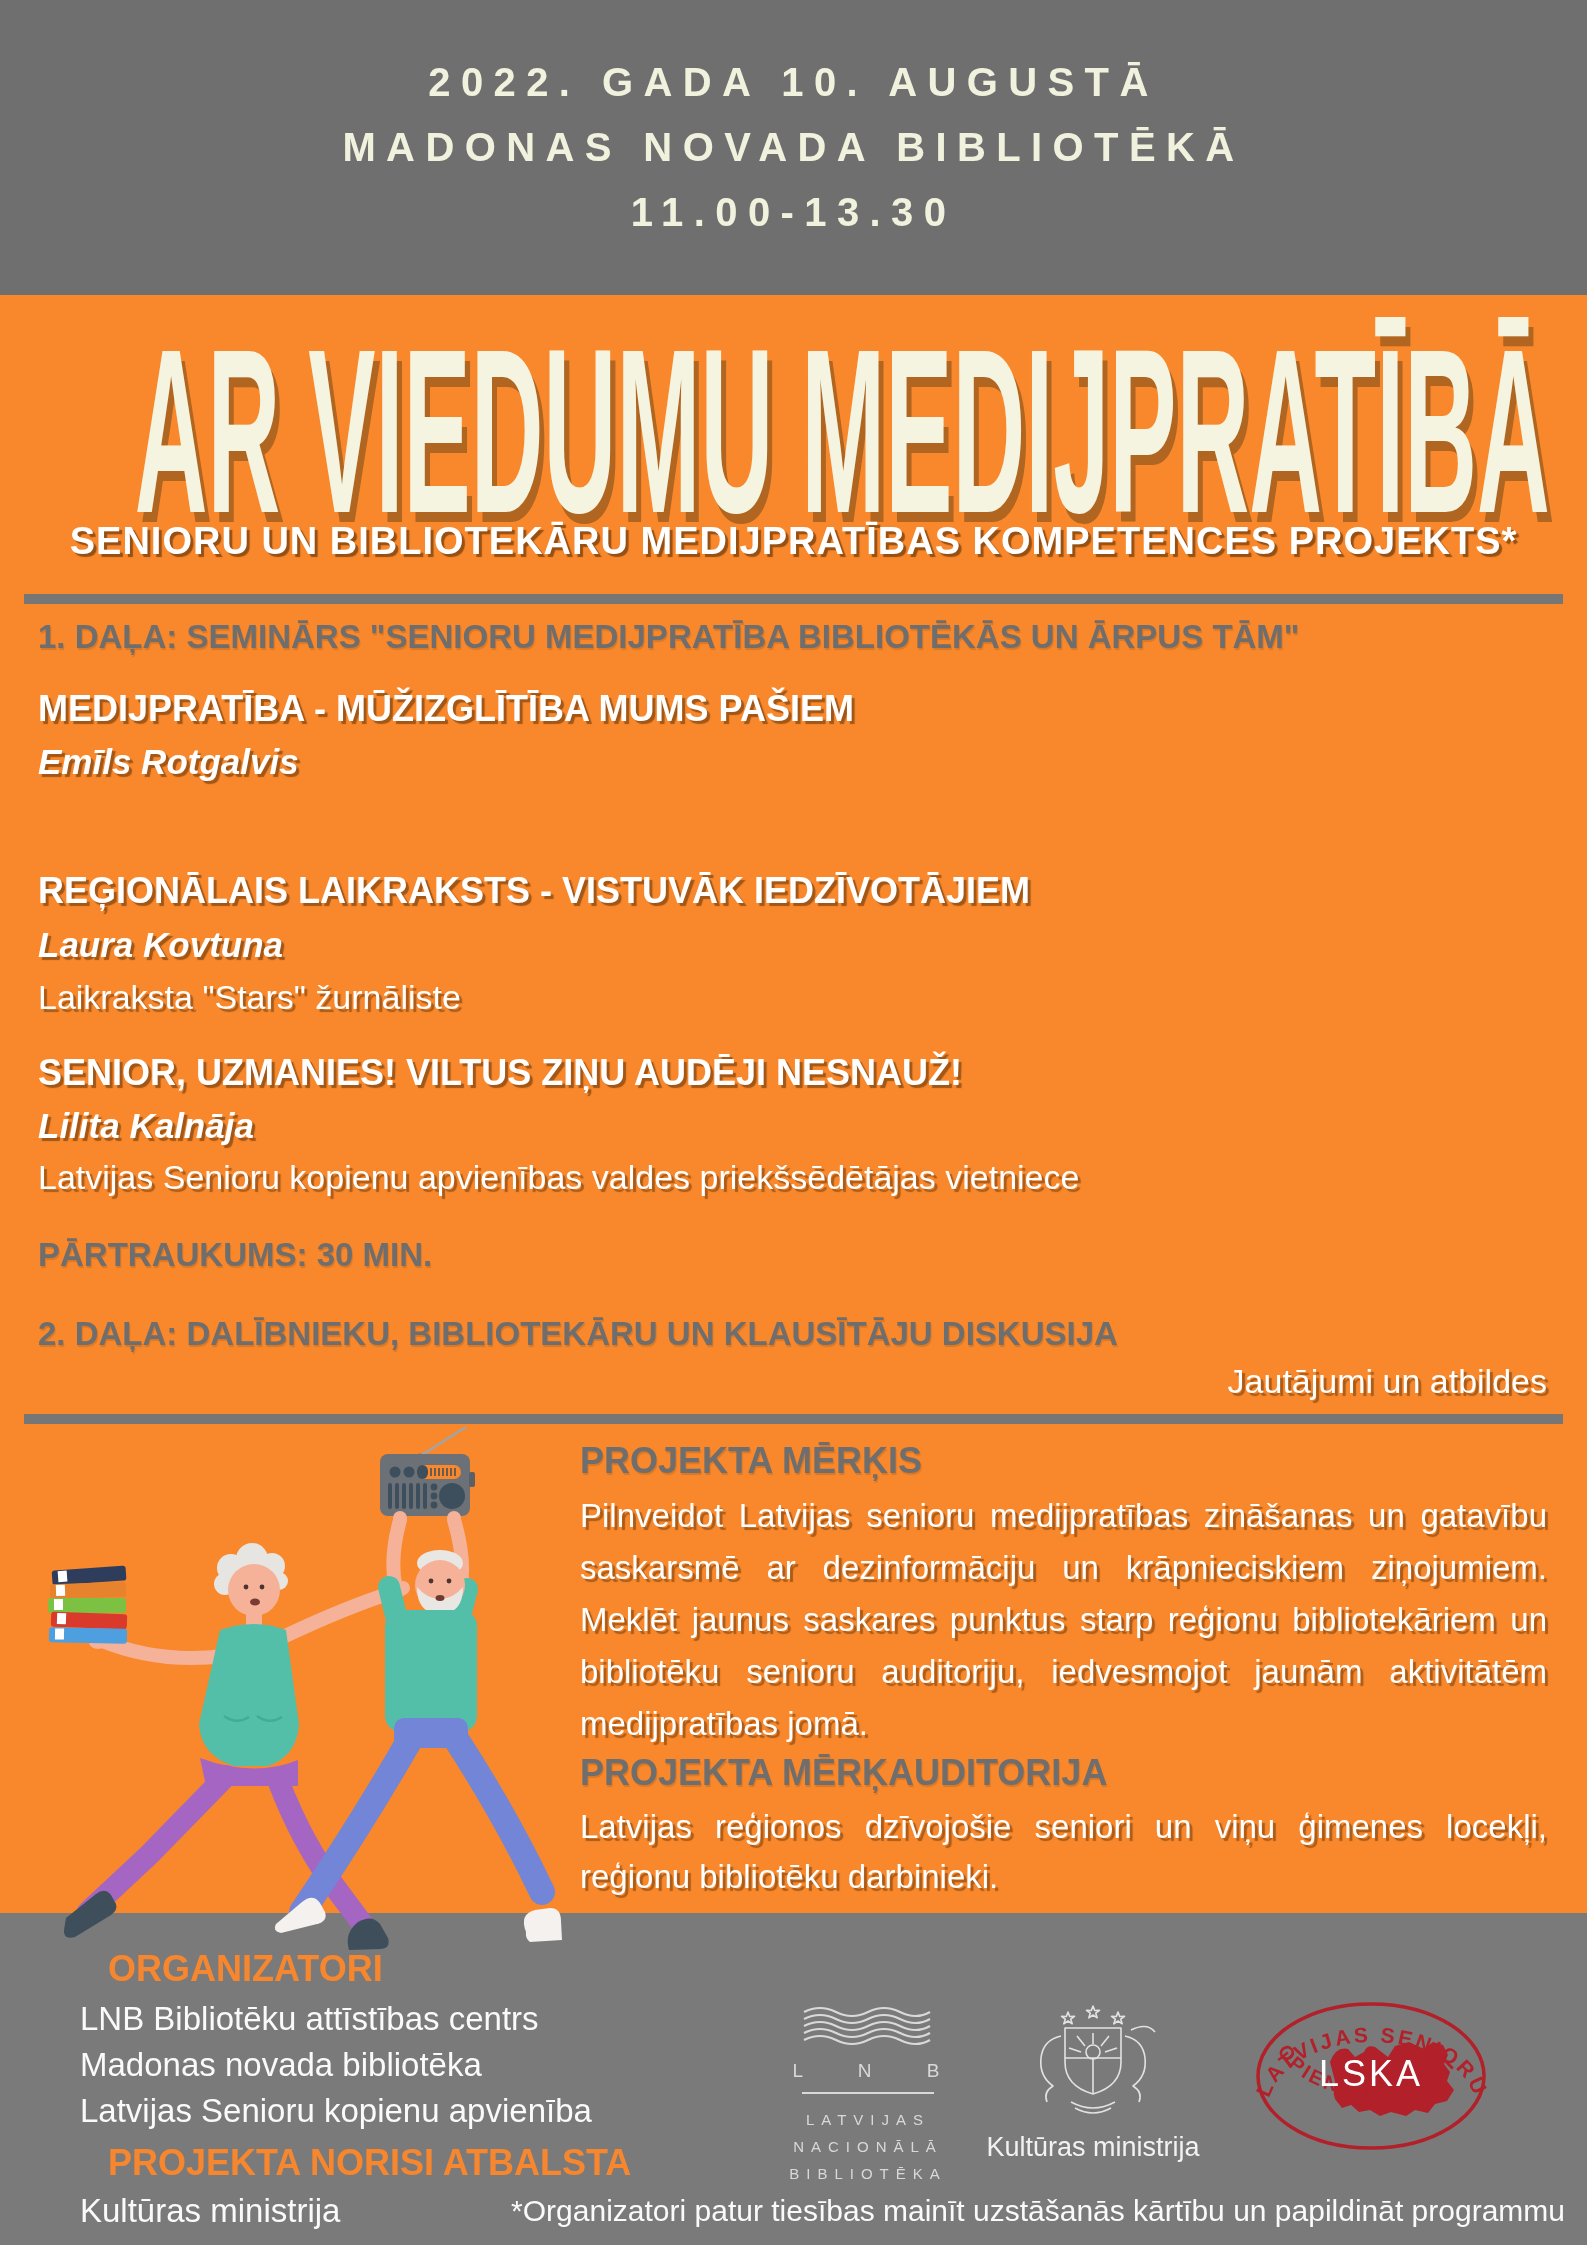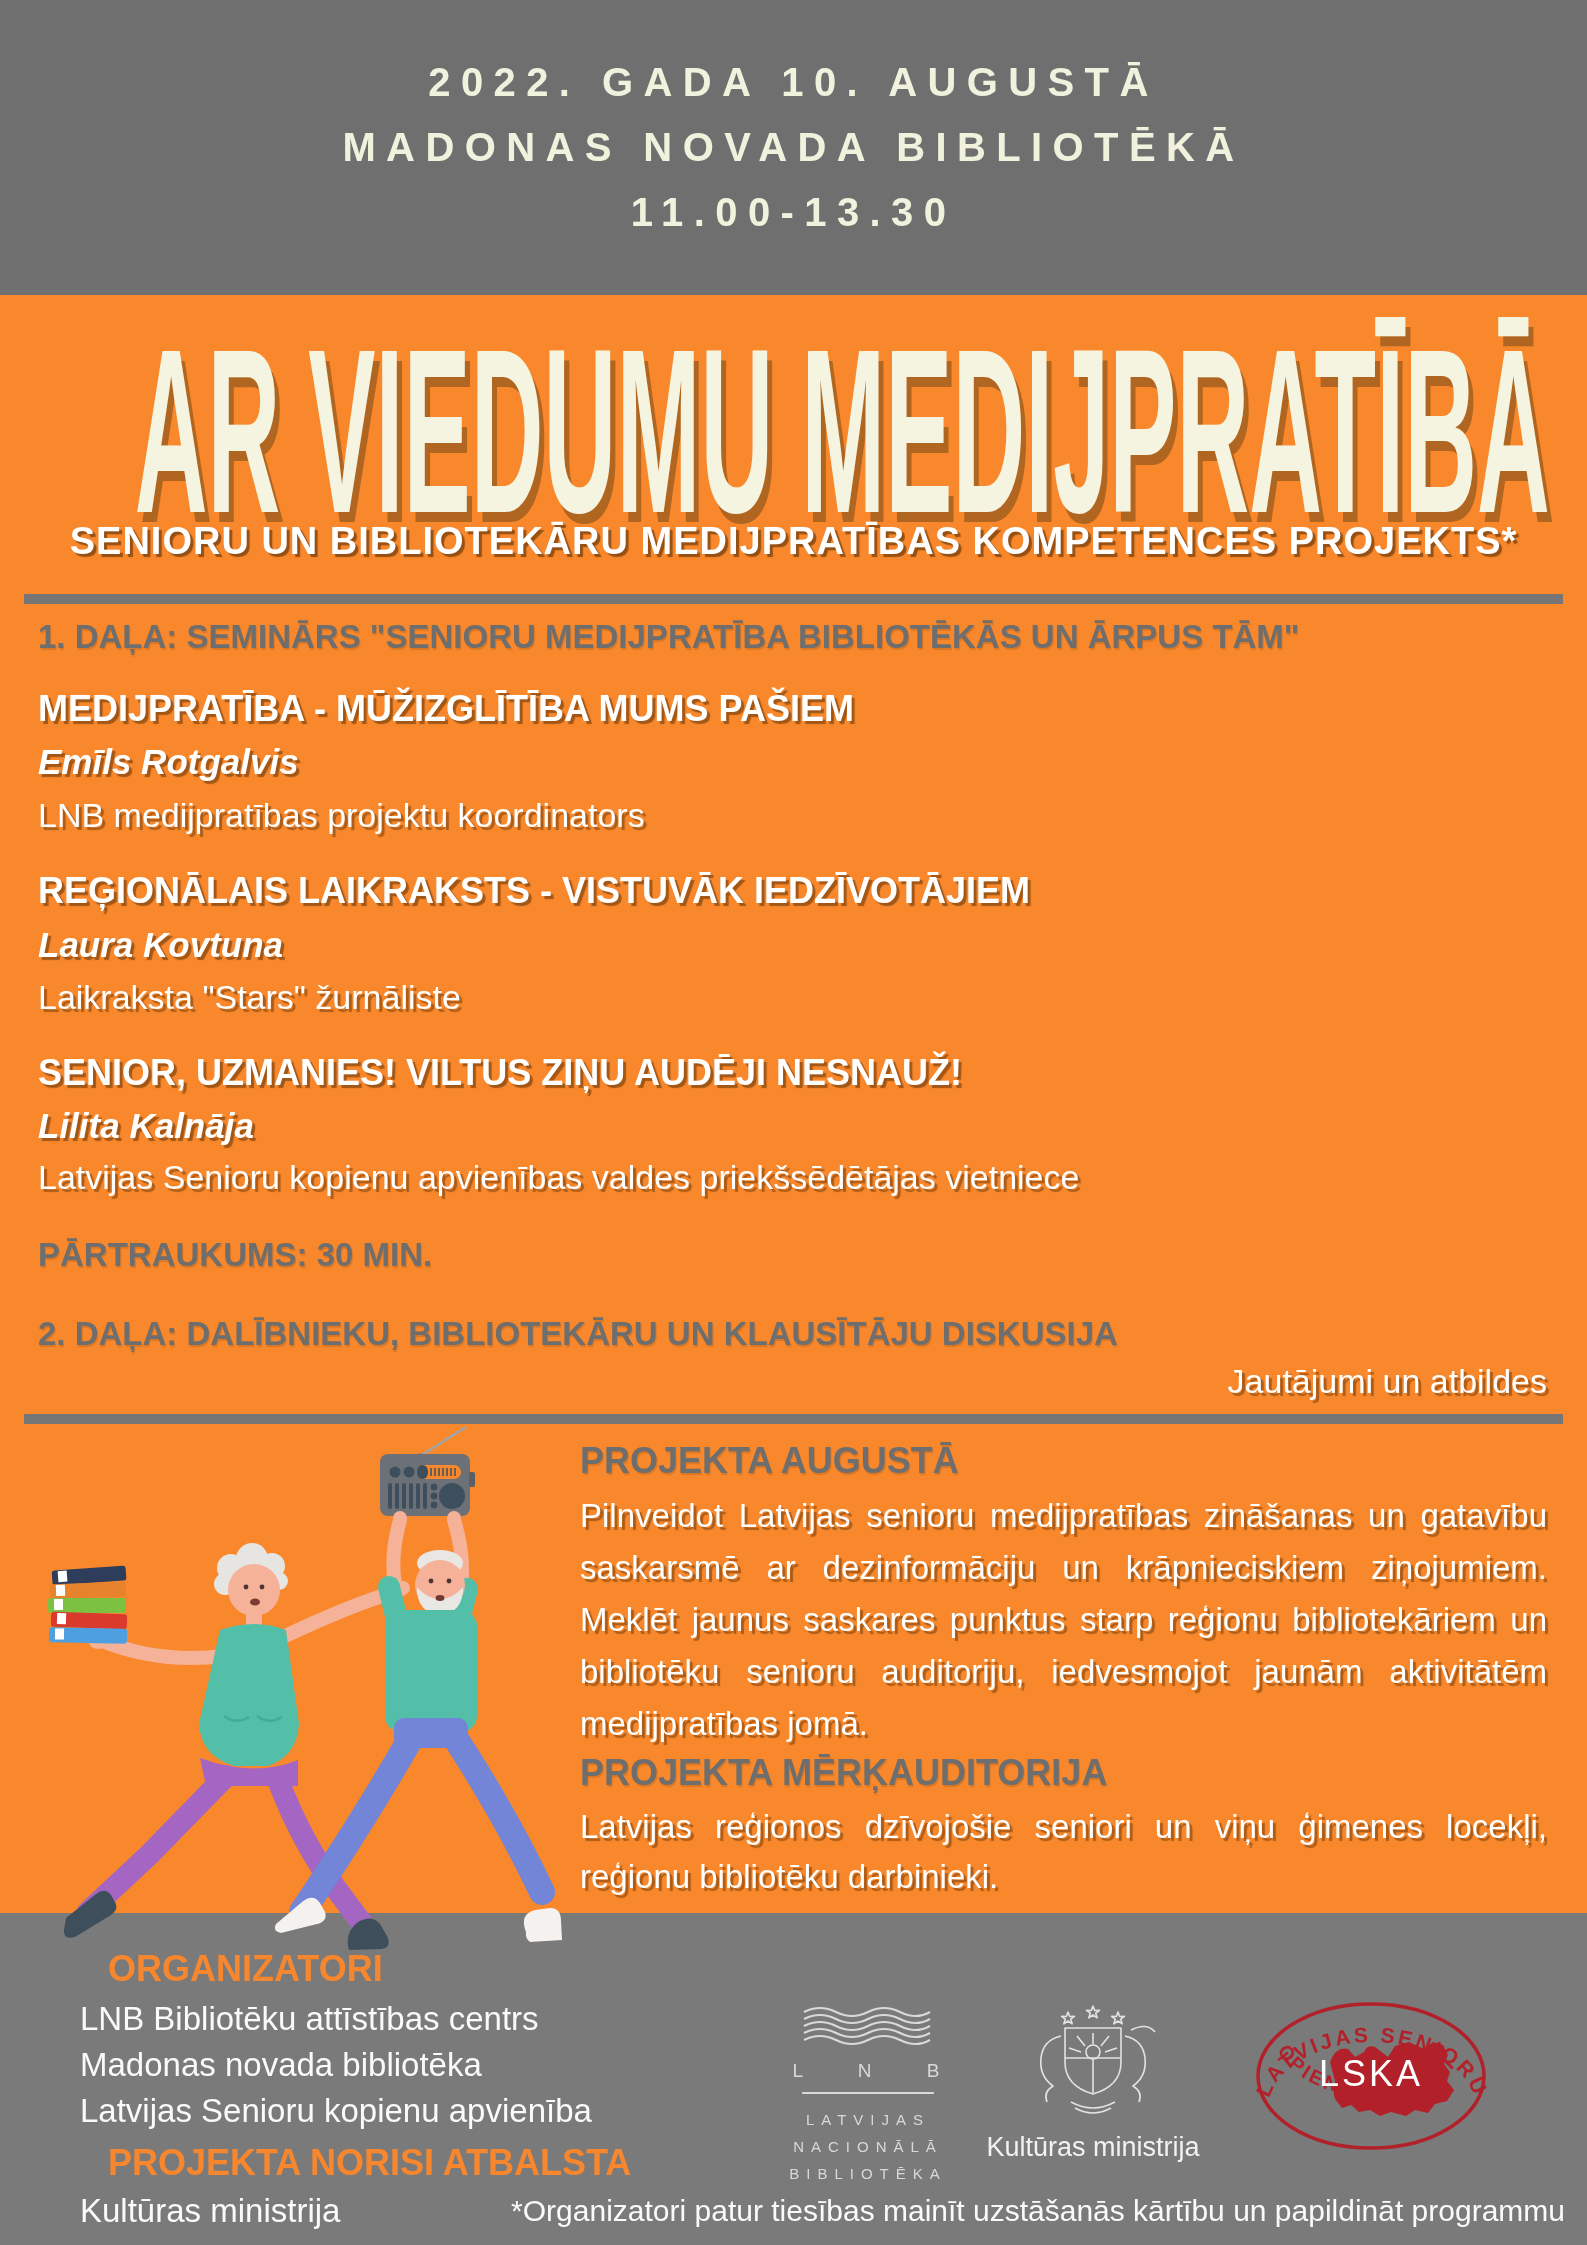--- a/index.html
+++ b/index.html
@@ -92,35 +92,34 @@
   </div>
   <div class="hero-sub">SENIORU UN BIBLIOTEKĀRU MEDIJPRATĪBAS KOMPETENCES PROJEKTS*</div>
 
   <div class="divider d1"></div>
   <div class="divider d2"></div>
 
   <div class="prow gray-h r-part1">1. DAĻA: SEMINĀRS "SENIORU MEDIJPRATĪBA BIBLIOTĒKĀS UN ĀRPUS TĀM"</div>
 
   <div class="prow talk-title r-t1">MEDIJPRATĪBA - MŪŽIZGLĪTĪBA MUMS PAŠIEM</div>
   <div class="prow speaker    r-s1">Emīls Rotgalvis</div>
-  <div class="prow role       r-r1">LNB medijpratības projektu koordinators</div>
 
   <div class="prow talk-title r-t2">REĢIONĀLAIS LAIKRAKSTS - VISTUVĀK IEDZĪVOTĀJIEM</div>
   <div class="prow speaker    r-s2">Laura Kovtuna</div>
   <div class="prow role       r-r2">Laikraksta "Stars" žurnāliste</div>
 
   <div class="prow talk-title r-t3">SENIOR, UZMANIES! VILTUS ZIŅU AUDĒJI NESNAUŽ!</div>
   <div class="prow speaker    r-s3">Lilita Kalnāja</div>
   <div class="prow role       r-r3">Latvijas Senioru kopienu apvienības valdes priekšsēdētājas vietniece</div>
 
   <div class="prow gray-h r-break">PĀRTRAUKUMS: 30 MIN.</div>
   <div class="prow gray-h r-part2">2. DAĻA: DALĪBNIEKU, BIBLIOTEKĀRU UN KLAUSĪTĀJU DISKUSIJA</div>
   <div class="prow role   r-sub2">Jautājumi un atbildes</div>
 
-  <div class="rcol rcol-h goal-h">PROJEKTA AUGUSTĀ</div>
+  <div class="rcol rcol-h goal-h">PROJEKTA MĒRĶIS</div>
   <div class="rcol rcol-p goal-p">Pilnveidot Latvijas senioru medijpratības zināšanas un gatavību saskarsmē ar dezinformāciju un krāpnieciskiem ziņojumiem. Meklēt jaunus saskares punktus starp reģionu bibliotekāriem un bibliotēku senioru auditoriju, iedvesmojot jaunām aktivitātēm medijpratības jomā.</div>
   <div class="rcol rcol-h aud-h">PROJEKTA MĒRĶAUDITORIJA</div>
   <div class="rcol rcol-p aud-p">Latvijas reģionos dzīvojošie seniori un viņu ģimenes locekļi, reģionu bibliotēku darbinieki.</div>
 
   <svg class="illu" viewBox="0 0 562 540">
 
     <g>
 
       <path d="M 196 232 Q 130 240 72 216" stroke="#F5B298" stroke-width="14" fill="none" stroke-linecap="round"></path>
       <ellipse cx="70" cy="218" rx="9" ry="7" fill="#F5B298"></ellipse>

